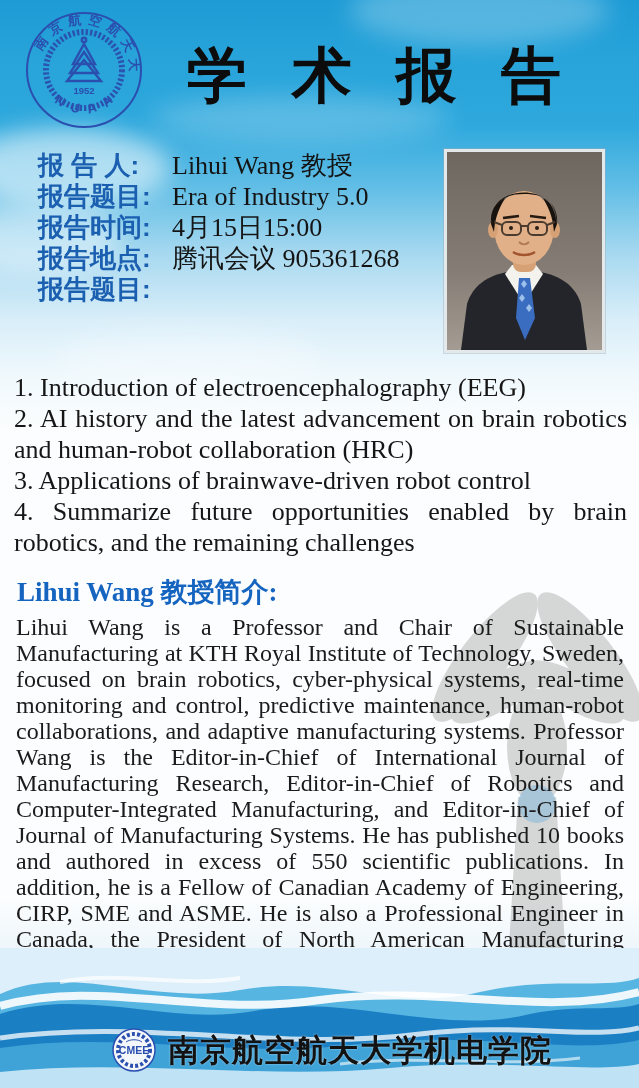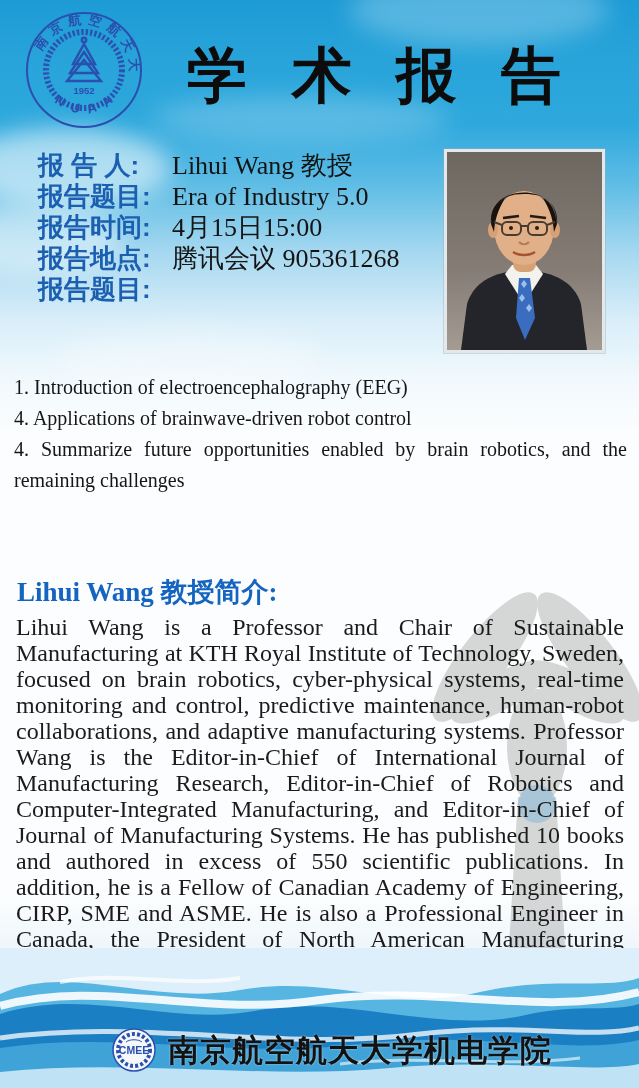--- a/index.html
+++ b/index.html
@@ -33,21 +33,21 @@
   .info-value { font-family:"Liberation Serif", serif; font-size:26px; color:#141414; white-space:nowrap; }
   .topic-line { font-family:"Liberation Serif", serif; font-size:26px; color:#141414; line-height:31px; white-space:nowrap; }
 
   .photo-frame {
     position:absolute; left:444px; top:149px; width:155px; height:198px;
     border:3px solid #e3e8ea; box-shadow:0 0 0 1px rgba(160,170,178,.4);
   }
 
   .content-list {
     position:absolute; left:14px; top:372px; width:613px;
-    font-family:"Liberation Serif", serif; font-size:20px; color:#161616;
+    font-family:"Liberation Serif", serif; font-size:26px; color:#161616;
     line-height:31px; text-align:justify;
   }
 
   .bio-heading {
     position:absolute; left:17px; top:574px;
     font-family:"Liberation Serif", serif; font-weight:bold; font-size:27px; color:#1565c0; white-space:nowrap;
   }
   .bio-text {
     position:absolute; left:16px; top:614px; width:608px;
     font-family:"Liberation Serif", serif; font-size:24px; color:#1b1b1b;
@@ -154,21 +154,22 @@
       <circle cx="64" cy="76" r="2" fill="#2a1e14"></circle>
       <circle cx="90" cy="76" r="2" fill="#2a1e14"></circle>
       <path d="M56,66 L72,64 M83,64 L99,66" stroke="#241a12" stroke-width="2.5" fill="none"></path>
       <path d="M72,90 C75,93 79,93 82,90" stroke="#b07a52" stroke-width="2" fill="none"></path>
       <path d="M66,100 C72,104 82,104 88,100" stroke="#a3552f" stroke-width="2.5" fill="none"></path>
     </svg>
   </div>
 
   <div class="content-list">
     <div>1. Introduction of electroencephalography (EEG)</div>
-    <div>4. Applications of brainwave-driven robot control</div>
+    <div>2. AI history and the latest advancement on brain robotics and human-robot collaboration (HRC)</div>
+    <div>3. Applications of brainwave-driven robot control</div>
     <div>4. Summarize future opportunities enabled by brain robotics, and the remaining challenges</div>
   </div>
 
   <svg class="eagle" width="215" height="470" viewBox="0 0 215 470">
     <g fill="#8f8f8f" opacity="0.35">
       <ellipse cx="55" cy="115" rx="80" ry="24" transform="rotate(-52 55 115)"></ellipse>
       <ellipse cx="160" cy="115" rx="80" ry="24" transform="rotate(52 160 115)"></ellipse>
       <ellipse cx="70" cy="150" rx="55" ry="18" transform="rotate(-30 70 150)"></ellipse>
       <ellipse cx="145" cy="150" rx="55" ry="18" transform="rotate(30 145 150)"></ellipse>
       <ellipse cx="107" cy="205" rx="30" ry="58"></ellipse>

